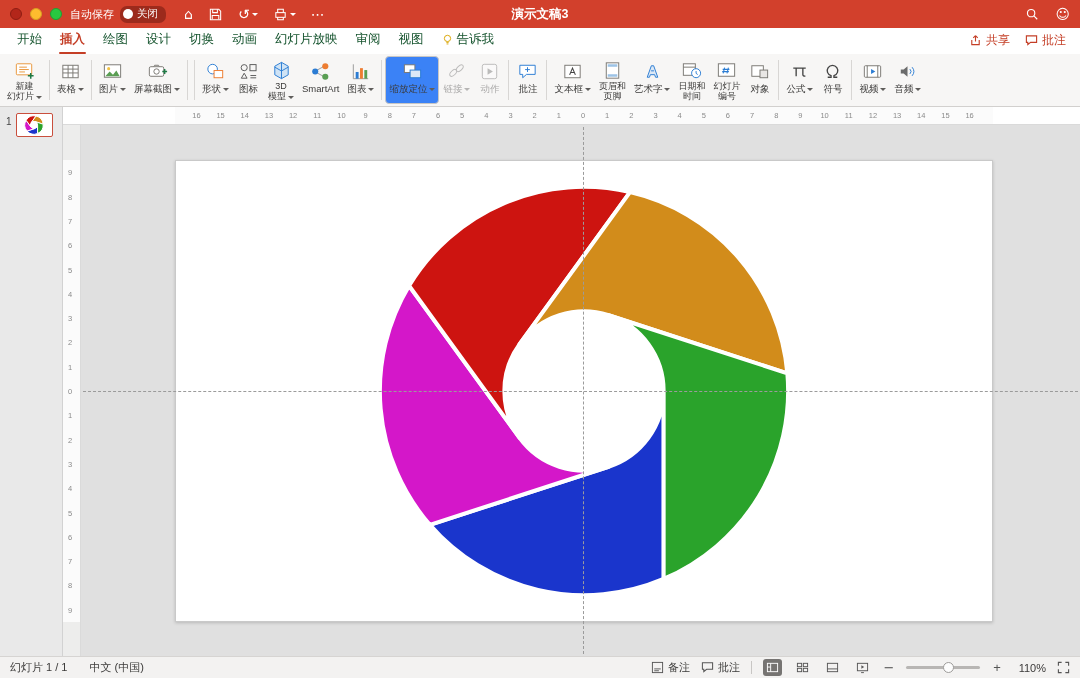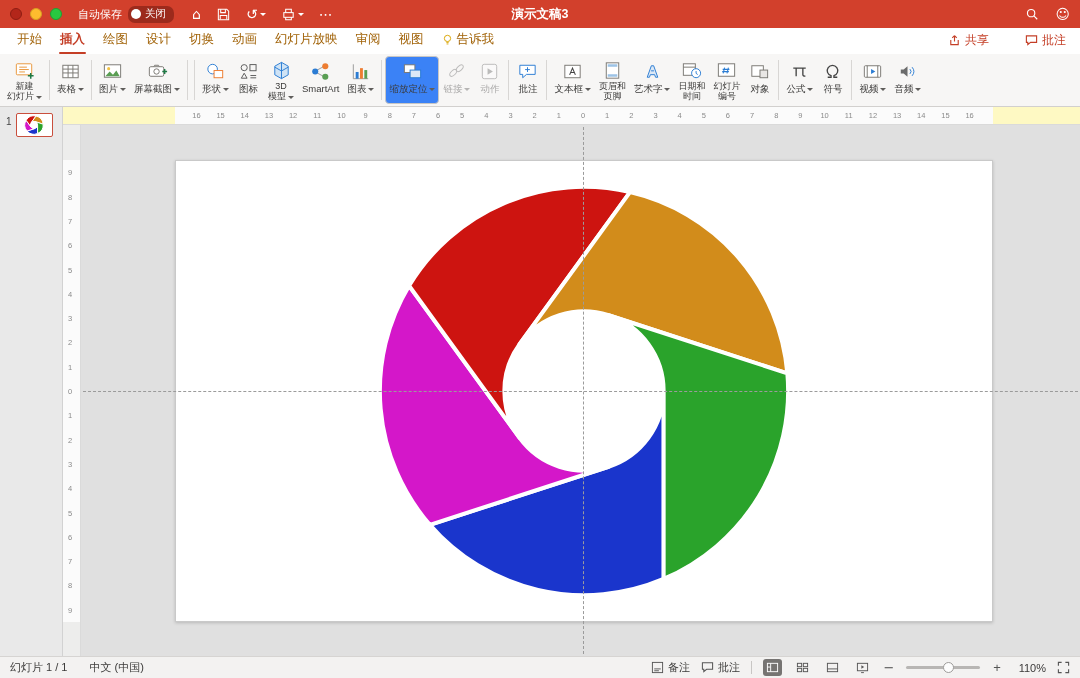--- a/index.html
+++ b/index.html
@@ -7,36 +7,36 @@
   body{font-family:"Liberation Sans","DejaVu Sans",sans-serif;font-size:12px;color:#222;background:#e2e2e2}
   .uni{font-family:"DejaVu Sans",sans-serif}
 
   
   .titlebar{height:28px;background:var(--titlebar-red,#d2402c);display:flex;align-items:center;padding:0 10px;color:#fff;position:relative}
   .traffic{display:flex;gap:8px;margin-right:8px}
   .tl{width:12px;height:12px;border-radius:50%;display:inline-block}
   .tl-r{background:#b3261a;border:1px solid #8e1d13}
   .tl-y{background:#febc2e;border:1px solid #d6a024}
   .tl-g{background:#28c840;border:1px solid #1f9e33}
-  .autosave{margin-left:8px;display:flex;align-items:center;gap:6px;font-size:11px}
+  .autosave{display:flex;align-items:center;gap:6px;font-size:11px}
   .as-pill{background:rgba(90,15,8,.45);border-radius:7px;padding:1.5px 8px 1.5px 3px;display:flex;align-items:center;gap:4px;font-size:10.5px}
   .as-dot{width:10px;height:10px;border-radius:50%;background:#fff}
   .tb-icons{display:flex;gap:15px;margin-left:18px;align-items:center}
   .tbi{display:inline-flex;align-items:center;gap:2px;font-size:14px;line-height:1;cursor:default}
   .tb-title{position:absolute;left:50%;transform:translateX(-50%);font-weight:bold;font-size:12.5px}
   .tb-right{margin-left:auto;display:flex;gap:16px;align-items:center}
   .chev{width:0;height:0;border-left:3px solid transparent;border-right:3px solid transparent;border-top:3.5px solid #5f5d5b;display:inline-block}
   .chev-w{border-top-color:#fff}
 
   
   .tabbar{height:26px;background:#fff;display:flex;align-items:flex-end;padding:0 8px}
-  .tab{padding:4px 9px 6px;font-size:12.5px;color:#a16207;position:relative;white-space:nowrap;display:flex;align-items:center;gap:4px}
+  .tab{padding:4px 9px 6px;font-size:12.5px;color:#14532d;position:relative;white-space:nowrap;display:flex;align-items:center;gap:4px}
   .tab.active{color:var(--accent,#c43e26);font-weight:bold}
   .tab.active::after{content:"";position:absolute;left:8px;right:8px;bottom:0;height:2.5px;background:var(--accent,#c43e26);border-radius:2px}
-  .tab-actions{margin-left:auto;display:flex;gap:36px;align-items:center;color:var(--accent,#c43e26);font-size:12px;padding:0 6px 5px 0}
+  .tab-actions{margin-left:auto;display:flex;gap:15px;align-items:center;color:var(--accent,#c43e26);font-size:12px;padding:0 6px 5px 0}
   .taction{display:inline-flex;align-items:center;gap:4px}
 
   
   .ribbon{height:53px;background:#f7f6f5;border-bottom:1px solid #d2d0ce;display:flex;align-items:stretch;padding:2px 3px;overflow:hidden}
   .rbtn{display:flex;flex-direction:column;align-items:center;justify-content:flex-start;padding:2px 3px 1px;border-radius:4px;border:1px solid transparent}
   .rbtn .ric{height:25px;display:flex;align-items:center;justify-content:center}
   .rlab{font-size:9.5px;color:#3b3a39;text-align:right;line-height:1.15;display:flex;align-items:center;gap:2px;white-space:nowrap}
   .rlab2{font-size:9px;color:#3b3a39;text-align:center;line-height:1.1;white-space:nowrap}
   .rlab2 .l2row{display:flex;align-items:center;gap:2px;justify-content:center}
   .rsep{width:1px;background:#d8d6d4;margin:4px 3px;flex:0 0 1px}
@@ -46,21 +46,21 @@
   .rsmall{display:flex;align-items:center;gap:4px;font-size:9.5px;color:#3b3a39;padding:1px 3px;white-space:nowrap}
   .rsmall svg{width:15px;height:15px}
   .i24{width:23px;height:23px}
 
   
   .main{display:flex;height:549px}
   .thumbs{width:63px;background:#e9e9e9;border-right:1px solid #d2d2d2;padding:6px 4px;display:flex;gap:4px;align-items:flex-start;flex:0 0 63px}
   .thumb-num{font-size:10px;color:#444;margin-top:3px;margin-left:2px}
   .thumb{width:37px;height:24px;background:#fff;border:1.5px solid #c94f3d;border-radius:2px;display:flex;align-items:center;justify-content:center}
   .editor{flex:1;display:flex;flex-direction:column;min-width:0}
-  .hruler{height:18px;background:#fef9c3;position:relative;border-bottom:1px solid #dadada;flex:0 0 18px;overflow:hidden}
+  .hruler{height:18px;background:#ffffff;position:relative;border-bottom:1px solid #dadada;flex:0 0 18px;overflow:hidden}
   .hr-slide{position:absolute;left:112px;top:0;width:818px;height:100%;background:#fbfbfb}
   .hn{position:absolute;top:4px;transform:translateX(-50%);font-size:7.5px;color:#8a8a8a}
   .erow{flex:1;display:flex;min-height:0}
   .vruler{width:18px;background:#ededec;position:relative;border-right:1px solid #dadada;flex:0 0 18px;overflow:hidden}
   .vr-slide{position:absolute;top:35px;left:0;height:462px;width:100%;background:#fbfbfb}
   .vn{position:absolute;left:5px;transform:translateY(-50%);font-size:7.5px;color:#8a8a8a}
   .canvas{flex:1;position:relative;background:#e0e0e0;overflow:hidden}
   .slide{position:absolute;left:94px;top:35px;width:818px;height:462px;background:#fff;border:1px solid #c9c9c9;box-shadow:0 1px 3px rgba(0,0,0,.18)}
   .guide-v{position:absolute;left:502px;top:2px;bottom:2px;border-left:1px dashed #9b9b9b}
   .guide-h{position:absolute;top:266px;left:2px;right:2px;border-top:1px dashed #9b9b9b}

